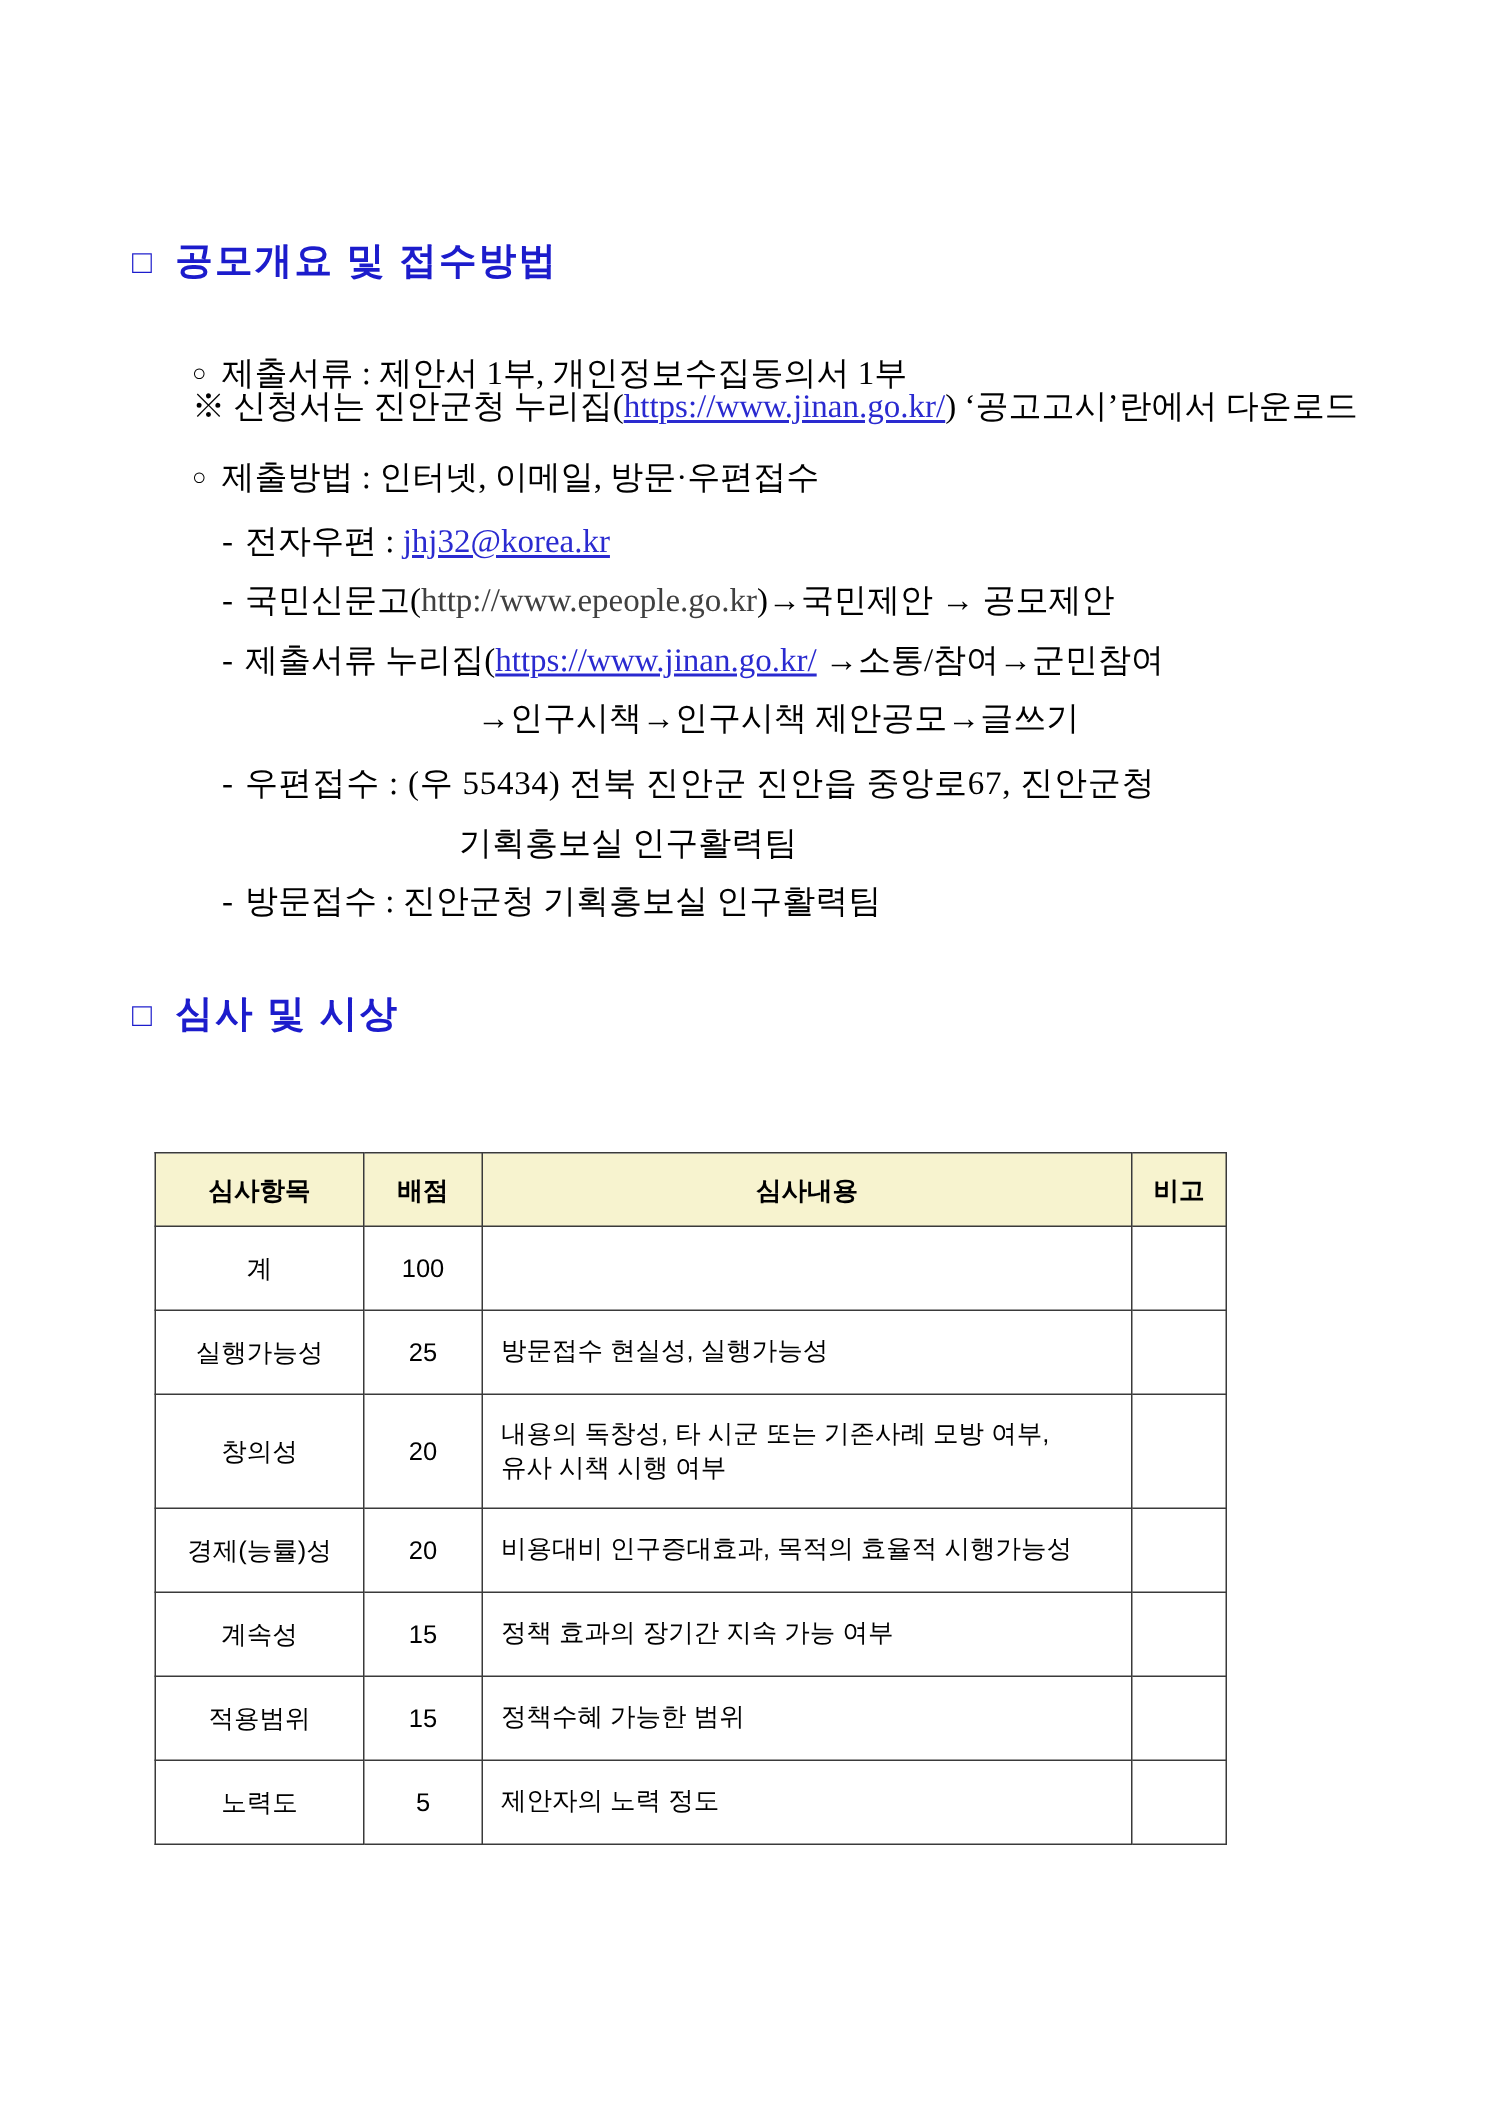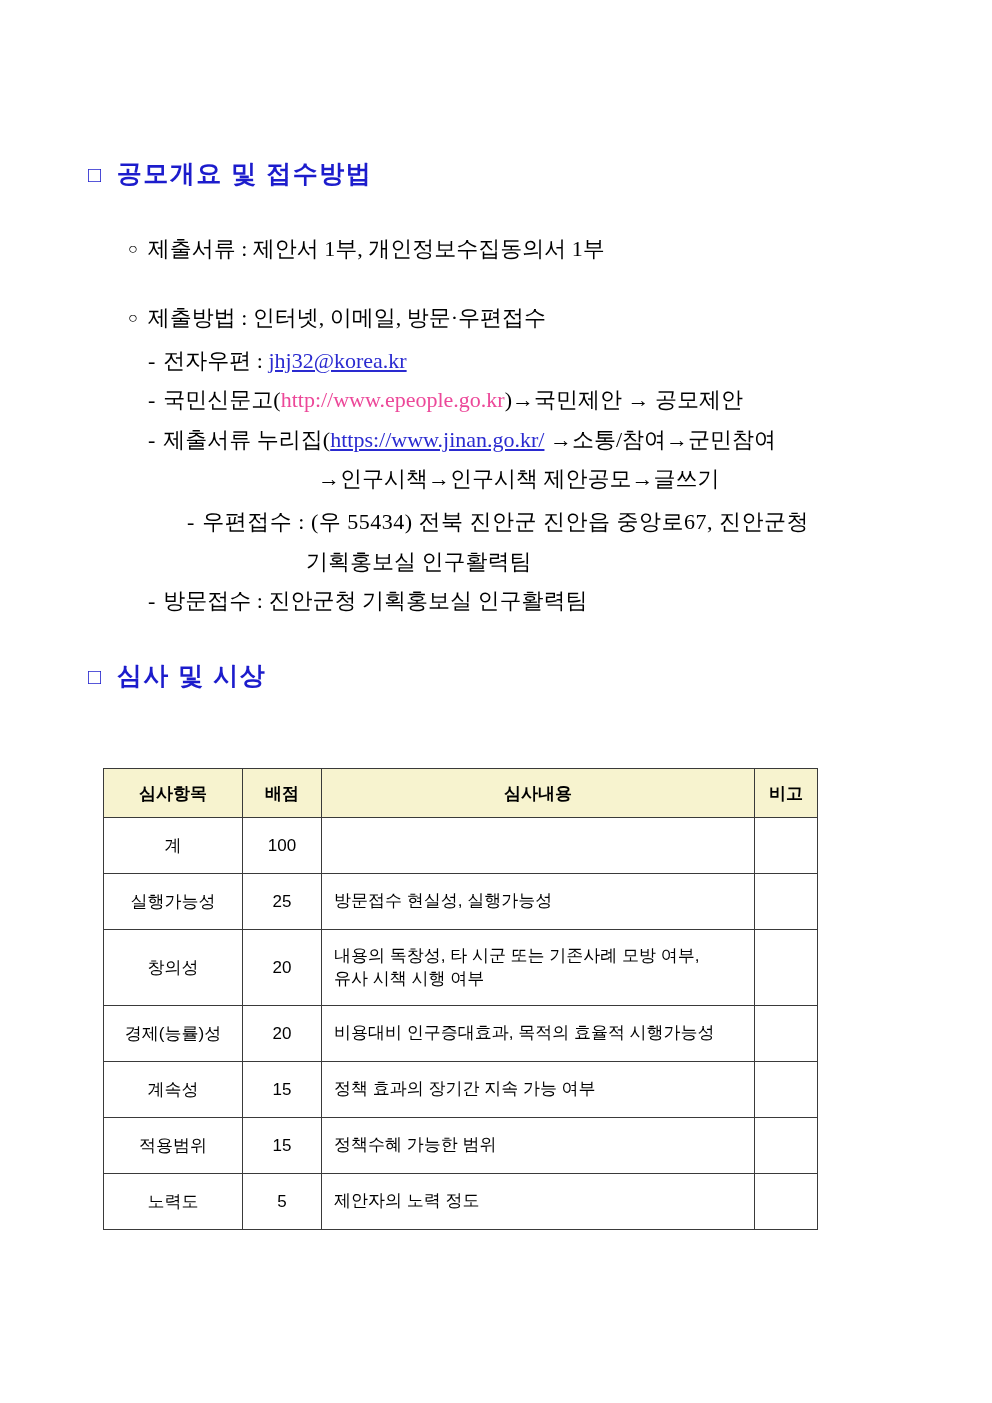--- a/index.html
+++ b/index.html
@@ -58,21 +58,21 @@
     margin-right: 10px;
   }
   .dash {
     margin-right: 8px;
   }
   .link {
     color: #2a2ad0;
     text-decoration: underline;
   }
   .link-plain {
-    color: #ec4899;
+    color: #404040;
   }
   .spaced { letter-spacing: 0.5px; }
 
   
   #eval-table {
     position: absolute;
     left: 103px;
     top: 768px;
     width: 715px;
     border-collapse: collapse;
@@ -113,20 +113,23 @@
 
   <div class="section-head" id="sec1-head">
     <span class="box">□</span>
     <span>공모개요 및 접수방법</span>
   </div>
 
   <div class="line" style="left:128px; top:211px;margin-top:25px;">
     <span class="bullet-o">○</span><span>제출서류 : 제안서 1부, 개인정보수집동의서 1부</span>
   </div>
 
+  <div class="line" style="left:128px; top:258px;">
+    <span>※ 신청서는 진안군청 누리집(</span><span class="link">https://www.jinan.go.kr/</span><span>)  ‘공고고시’란에서 다운로드</span>
+  </div>
 
   <div class="line" style="left:128px; top:305px;">
     <span class="bullet-o">○</span><span>제출방법 : 인터넷, 이메일, 방문·우편접수</span>
   </div>
 
   <div class="line" style="left:148px; top:348px;">
     <span class="dash">-</span><span>전자우편 :</span>
     <span class="link">jhj32@korea.kr</span>
   </div>
 
@@ -135,21 +138,21 @@
   </div>
 
   <div class="line" style="left:148px; top:427px;">
     <span class="dash">-</span><span>제출서류 누리집(</span><span class="link">https://www.jinan.go.kr/</span><span> →소통/참여→군민참여</span>
   </div>
 
   <div class="line" style="left:318px; top:466px;">
     <span>→인구시책→인구시책 제안공모→글쓰기</span>
   </div>
 
-  <div class="line" style="left:148px; top:509px;margin-left:39px;">
+  <div class="line" style="left:148px; top:509px;">
     <span class="dash">-</span><span class="spaced">우편접수 : (우 55434) 전북 진안군 진안읍 중앙로67, 진안군청</span>
   </div>
 
   <div class="line" style="left:306px; top:549px;">
     <span>기획홍보실 인구활력팀</span>
   </div>
 
   <div class="line" style="left:148px; top:588px;">
     <span class="dash">-</span><span>방문접수 : 진안군청 기획홍보실 인구활력팀</span>
   </div>

